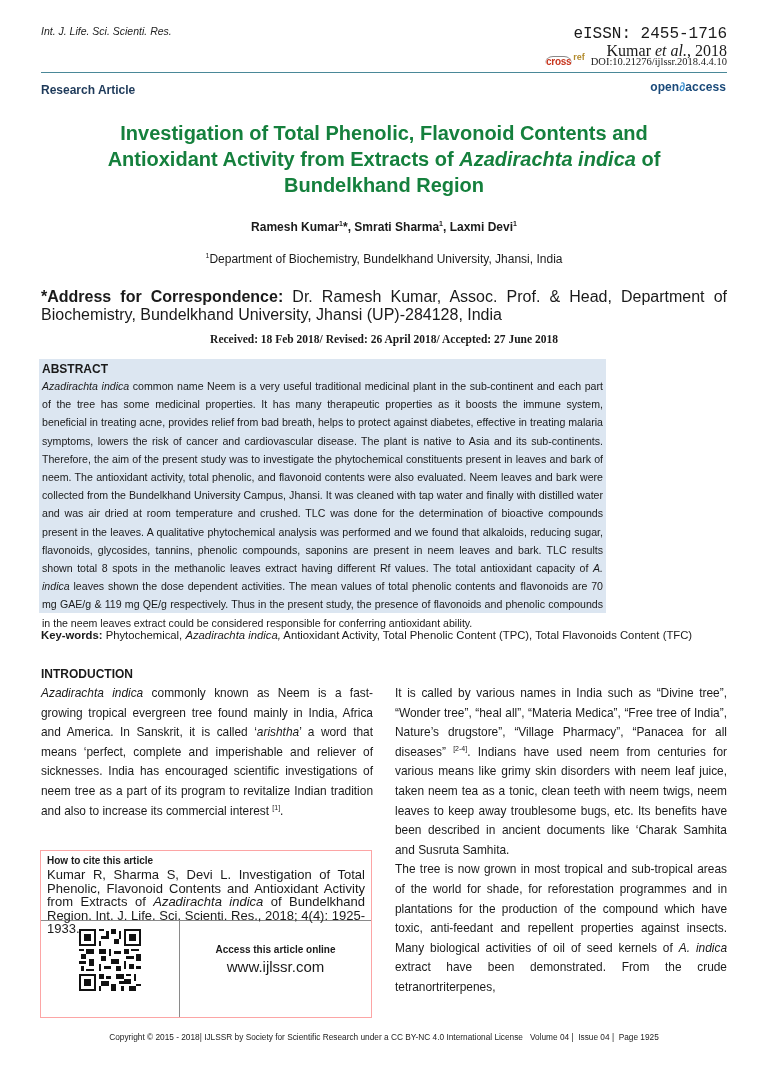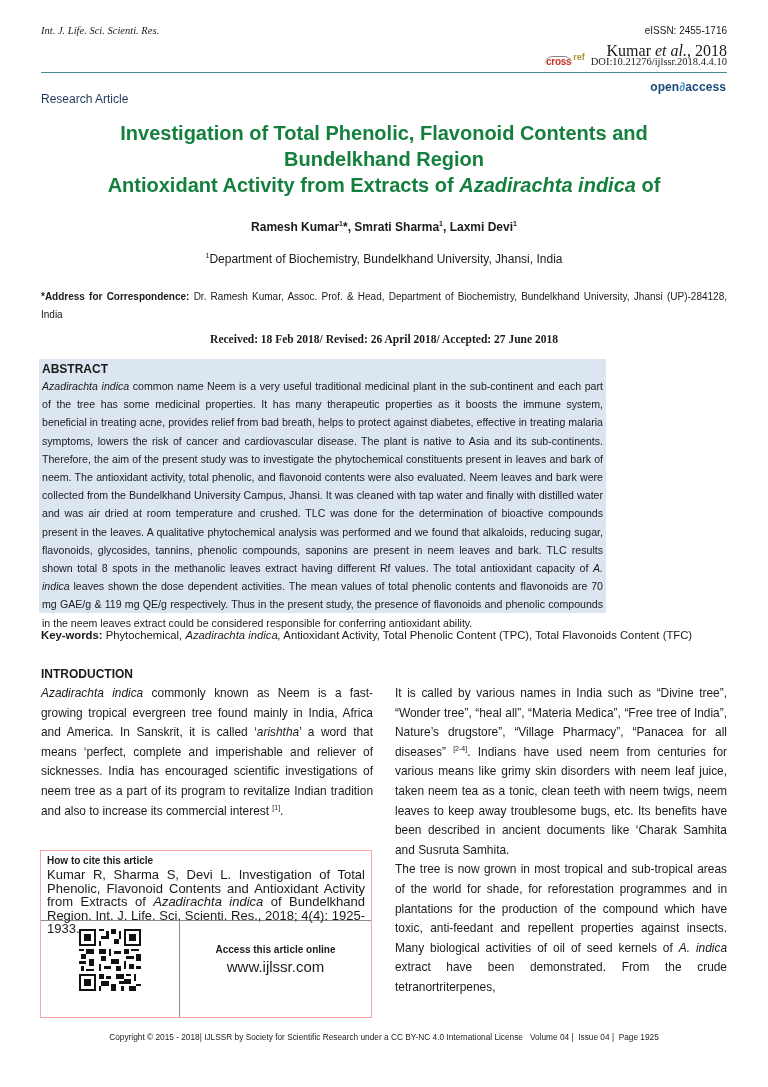--- a/index.html
+++ b/index.html
@@ -3,42 +3,42 @@
 <meta charset="utf-8">
 <style>
   html, body { margin: 0; padding: 0; background: #ffffff; }
   body {
     width: 768px; height: 1087px; position: relative; overflow: hidden;
     font-family: "Liberation Sans", sans-serif; color: #1a1a1a;
   }
   .abs { position: absolute; }
 
   
-  #journal-name { left: 41px; top: 25px; font-size: 10.5px; font-style: italic; font-family: Liberation Serif, serif; color: #222; }
-  #issn { right: 41px; top: 25px; font-size: 10px; font-family: Liberation Sans, sans-serif; text-align: right; }
+  #journal-name { left: 41px; top: 25px; font-size: 10.5px; font-style: italic; font-family: Liberation Sans, sans-serif; color: #222; }
+  #issn { right: 41px; top: 25px; font-size: 16px; font-family: Liberation Mono, monospace; text-align: right; }
   #citation-short { right: 41px; top: 42px; font-size: 16px; font-family: "Liberation Serif", serif; text-align: right; }
   #citation-short i { font-style: italic; }
   #doi-row { right: 41px; top: 56px; font-size: 10.5px; font-family: "Liberation Serif", serif; display: flex; align-items: flex-end; gap: 6px; }
   #crossref { display: inline-flex; align-items: flex-end; font-weight: bold; font-family: "Liberation Sans", sans-serif; }
   #crossref .cross { color: #c8371f; font-size: 10px; letter-spacing: -0.3px; border-top: 1px solid #888; border-radius: 8px 8px 0 0; padding: 0 1px; line-height: 10px; margin-left: 44px; }
   #crossref .ref { color: #b38b2c; font-size: 9px; position: relative; top: -5px; margin-left: 1px; }
   #header-rule { left: 41px; top: 72px; width: 686px; height: 0; border-top: 1.5px solid #4a8898; }
-  #research-article { left: 41px; top: 92px; font-size: 12px; font-weight: normal; color: #1e3a5a; }
+  #research-article { left: 41px; top: 83px; font-size: 12px; font-weight: bold; color: #1e3a5a; }
   #open-access { right: 42px; top: 80px; font-size: 12px; font-weight: bold; color: #1a4a7a; letter-spacing: 0.1px; }
   #open-access .a { color: #3a8fd0; }
 
   
   #title { left: 40px; top: 120px; width: 688px; text-align: center; font-size: 20px; font-weight: bold; line-height: 26px; color: #15803d; }
   #title i { font-style: italic; }
   #authors { left: 40px; top: 220px; width: 688px; text-align: center; font-size: 12px; font-weight: bold; }
   #authors sup, #affil sup { font-size: 7px; vertical-align: super; }
   #affil { left: 40px; top: 252px; width: 688px; text-align: center; font-size: 12px; }
 
   
-  #correspondence { left: 41px; top: 288px; width: 686px; font-size: 10px; line-height: 18px; text-align: justify; }
+  #correspondence { left: 41px; top: 288px; width: 686px; font-size: 16px; line-height: 18px; text-align: justify; }
   #correspondence b { font-weight: bold; }
   #dates { left: 40px; top: 333px; width: 688px; text-align: center; font-size: 11.5px; font-weight: bold; font-family: "Liberation Serif", serif; }
 
   
   #abstract-box { left: 39px; top: 359px; width: 567px; height: 254px; background: #dce6f1; box-sizing: border-box; padding: 3px 3px 0 3px; }
   #abstract-heading { font-size: 12px; font-weight: bold; line-height: 15px; }
   #abstract-text { font-size: 10.6px; line-height: 18.2px; text-align: justify; text-align-last: left; }
   #abstract-text i { font-style: italic; }
 
   
@@ -82,22 +82,22 @@
       <span class="ref">ref</span>
     </span>
   <span>DOI:10.21276/ijlssr.2018.4.4.10</span>
 </div>
 <div id="header-rule" class="abs"></div>
 <div id="research-article" class="abs">Research Article</div>
 <div id="open-access" class="abs"><span>open</span><span class="a">∂</span><span>access</span></div>
 
 <div id="title" class="abs">
   <div>Investigation of Total Phenolic, Flavonoid Contents and</div>
+  <div><span>Antioxidant Activity from Extracts of </span><i>Azadirachta indica</i><span> of</span></div>
   <div>Bundelkhand Region</div>
-  <div><span>Antioxidant Activity from Extracts of </span><i>Azadirachta indica</i><span> of</span></div>
 </div>
 
 <div id="authors" class="abs">
   <span>Ramesh Kumar</span><sup>1</sup><span>*</span>,
   <span>Smrati Sharma</span><sup>1</sup>,
   <span>Laxmi Devi</span><sup>1</sup>
 </div>
 <div id="affil" class="abs"><sup>1</sup><span>Department of Biochemistry, Bundelkhand University, Jhansi, India</span></div>
 
 <div id="correspondence" class="abs"><b>*Address for Correspondence:</b><span> Dr. Ramesh Kumar, Assoc. Prof. &amp; Head, Department of Biochemistry, Bundelkhand University, Jhansi (UP)-284128, India</span></div>

